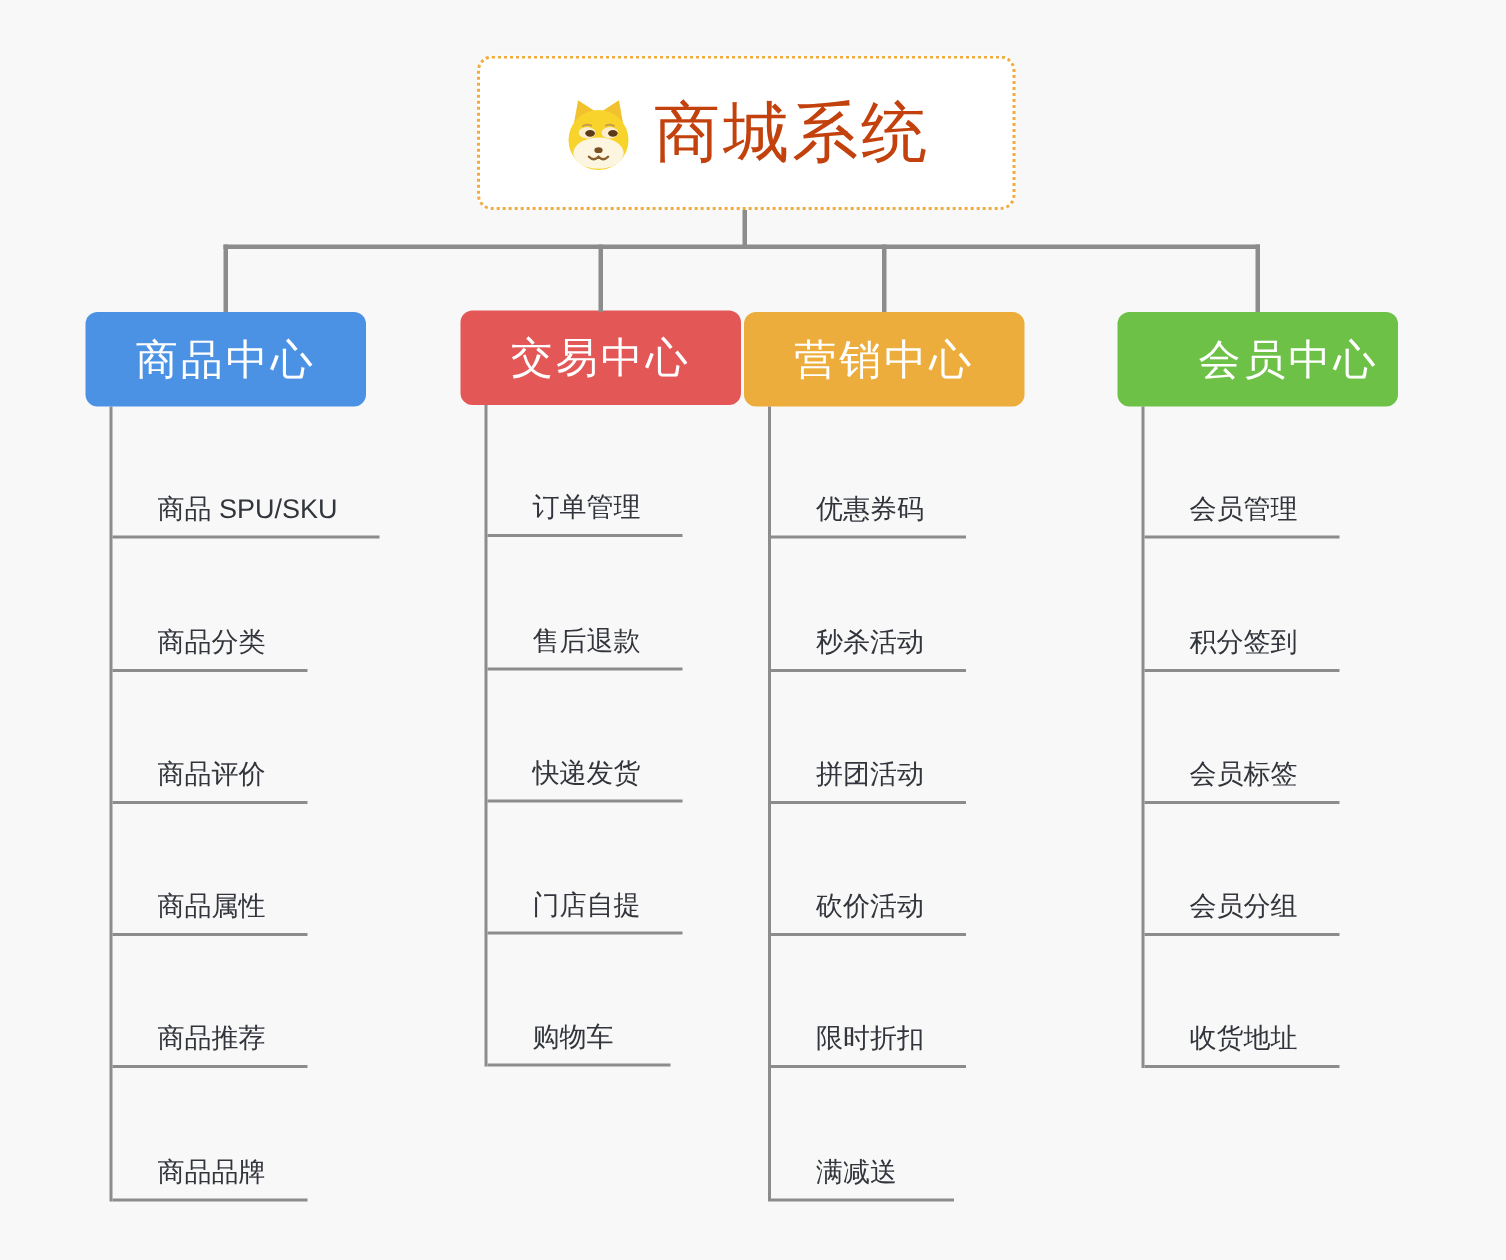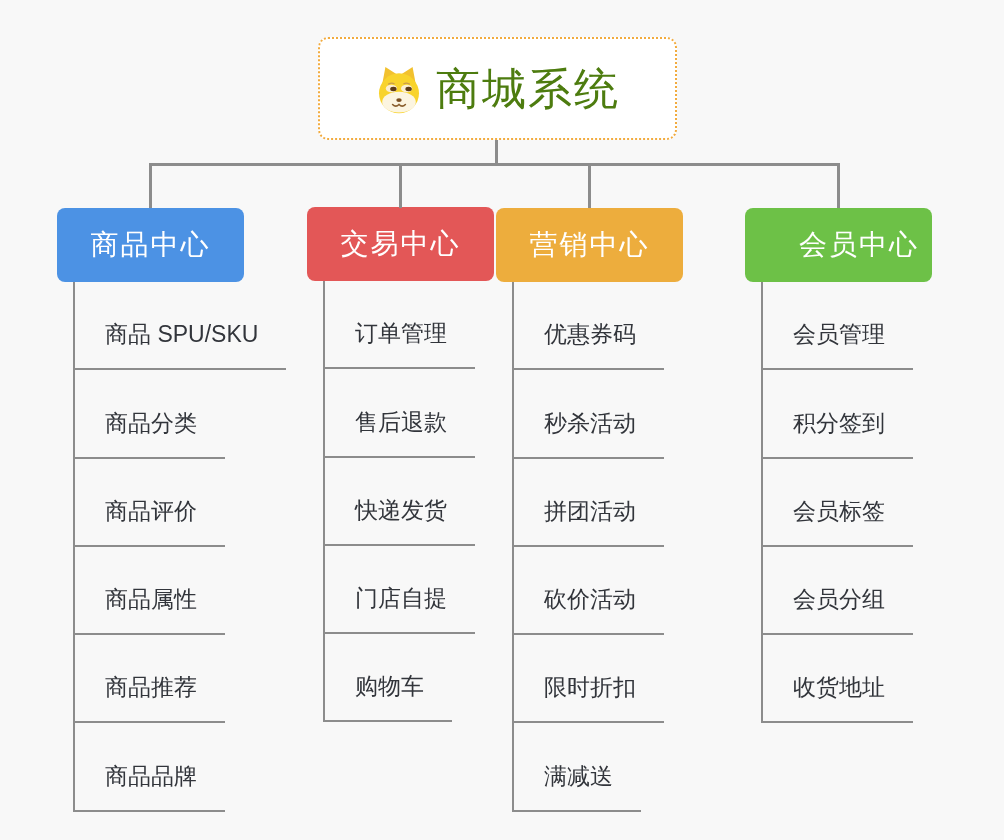--- a/index.html
+++ b/index.html
@@ -24,37 +24,37 @@
     display:flex;align-items:center;justify-content:center;gap:13px;
   }
   .root-title{font-size:44px;font-weight:500;letter-spacing:2px;line-height:1;}
   .doge{display:flex;align-items:center;}
 
   
   .branch{position:absolute;top:163px;width:187px;}
   .b1{left:57px}.b2{left:307px}.b3{left:496px}.b4{left:745px}
   .drop{position:absolute;left:92px;top:0;width:3px;height:45px;background:var(--line);}
   .bhead{
-    margin-top:45px;height:74px;border-radius:8px;
+    margin-top:45px;height:63px;border-radius:8px;
     color:#FFFFFF;font-size:28px;letter-spacing:2px;
     display:flex;align-items:center;justify-content:center;
     box-sizing:border-box;cursor:default;
   }
   .leaves{
     margin-left:16px;
     border-left:2.5px solid var(--line);
     width:max-content;
   }
   .leaf{
     height:88.3px;box-sizing:border-box;
     display:flex;align-items:flex-end;
     border-bottom:2.5px solid var(--line);
     width:max-content;min-width:122px;
-    padding:0 28px 18px 30px;
-    font-size:23px;color:#32353B;
+    padding:0 28px 6px 30px;
+    font-size:18px;color:#32353B;
     white-space:nowrap;
   }
 </style>
 </head>
 <body style="--line: #8C8C8C; background: rgb(248, 248, 248);">
 
 <div class="canvas">
 
   <div class="conn root-drop"></div>
   <div class="conn bus"></div>
@@ -69,21 +69,21 @@
         <ellipse cx="20.5" cy="32" rx="7" ry="4.8" fill="#FBEED0"></ellipse>
         <ellipse cx="39.5" cy="32" rx="7" ry="4.8" fill="#FBEED0"></ellipse>
         <ellipse cx="23" cy="32.5" rx="4" ry="2.8" fill="#5C3A17"></ellipse>
         <ellipse cx="42" cy="32.5" rx="4" ry="2.8" fill="#5C3A17"></ellipse>
         <path d="M17 26.5 Q20.5 24.5 24 26" stroke="#C99B4C" stroke-width="1.5" fill="none" stroke-linecap="round"></path>
         <path d="M36 26 Q39.5 24.5 43 26.5" stroke="#C99B4C" stroke-width="1.5" fill="none" stroke-linecap="round"></path>
         <ellipse cx="30" cy="46.5" rx="3.4" ry="2.4" fill="#7A4F22"></ellipse>
         <path d="M22 52 Q26 56 30 52 Q34 56 38 52" stroke="#8A5E2C" stroke-width="2" fill="none" stroke-linecap="round"></path>
       </svg>
     </span>
-    <span class="root-title" style="color: #4d7c0f;">商城系统</span>
+    <span class="root-title" style="color: #c2410c;">商城系统</span>
   </div>
 
   <div class="branch b1">
     <div class="drop"></div>
     <div class="bhead" style="background-color: rgb(76, 146, 228);">商品中心</div>
     <div class="leaves">
       <div class="leaf">商品 SPU/SKU</div>
       <div class="leaf">商品分类</div>
       <div class="leaf">商品评价</div>
       <div class="leaf">商品属性</div>

